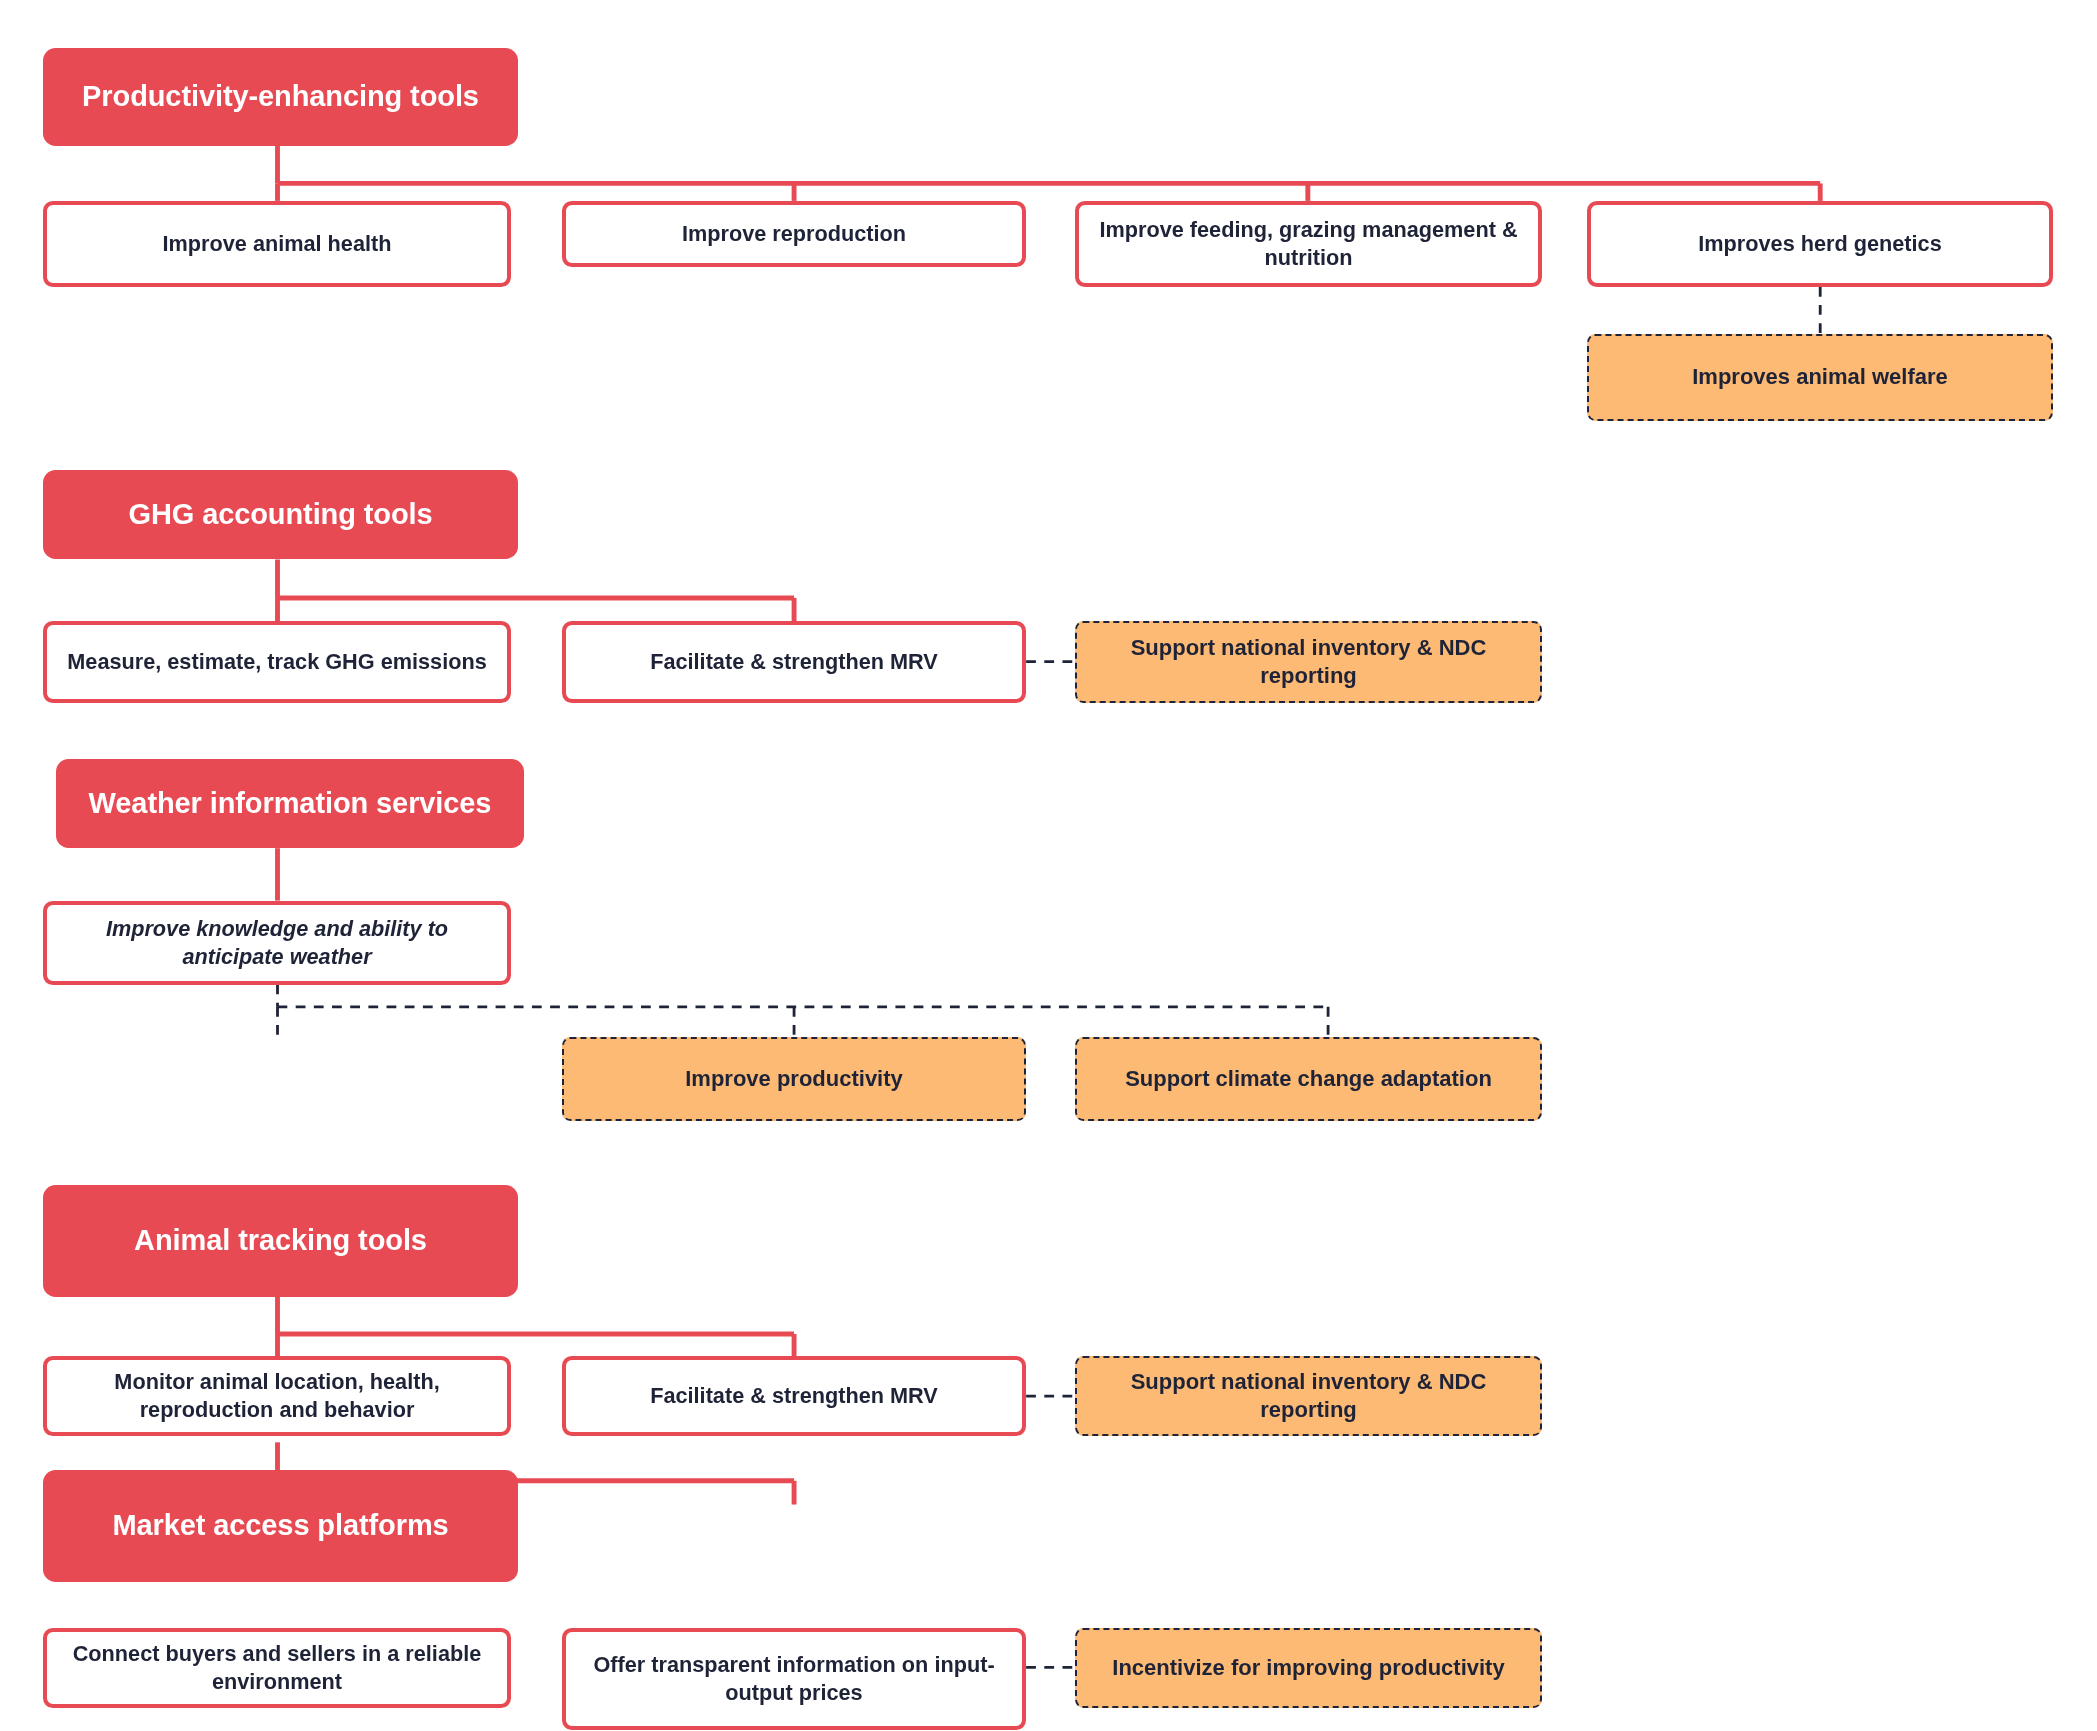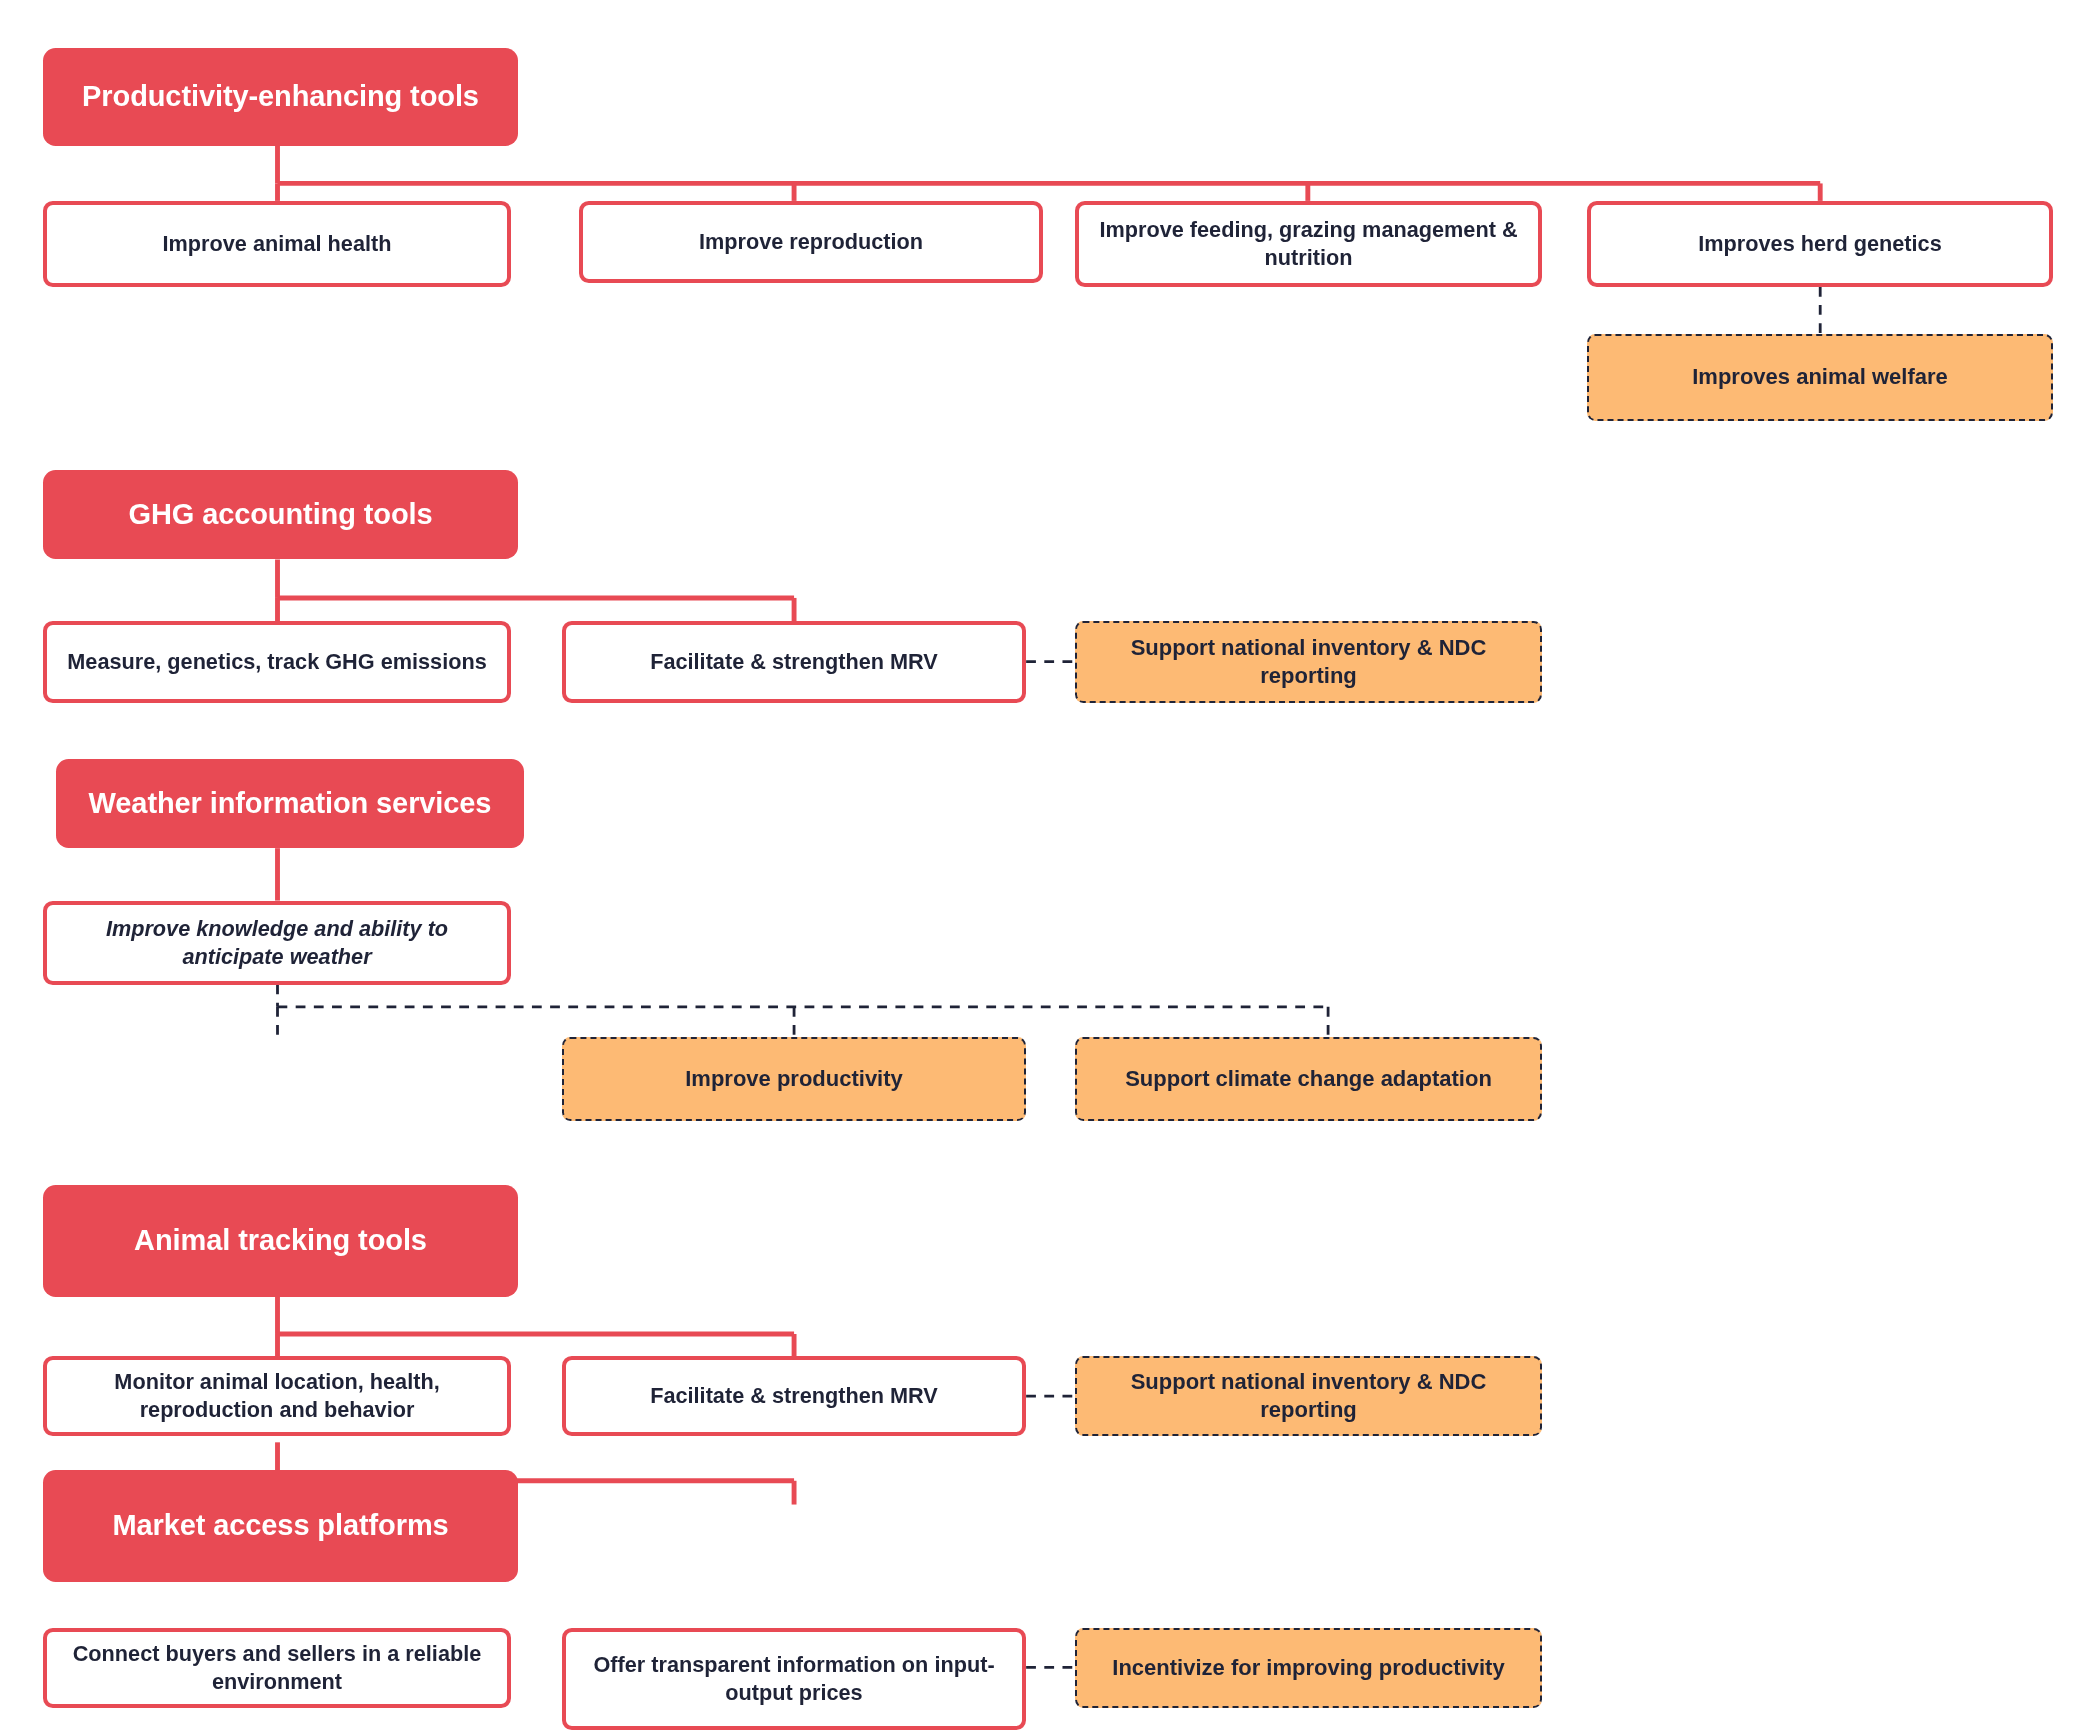--- a/index.html
+++ b/index.html
@@ -82,42 +82,42 @@
   </svg>
 
   <div class="node solid" style="left:43px;top:201px;width:468px;height:86px;">
     <span class="txt">Improve animal health</span>
   </div>
 
   <div class="node header" style="left:43px;top:48px;width:475px;height:98px;">
     <span class="txt">Productivity-enhancing tools</span>
   </div>
 
-  <div class="node solid" style="left:562px;top:201px;width:464px;height:82px;margin-left:17px;">
+  <div class="node solid" style="left:562px;top:201px;width:464px;height:66px;">
     <span class="txt">Improve reproduction</span>
   </div>
 
   <div class="node solid" style="left:1075px;top:201px;width:467px;height:86px;">
     <span class="txt">Improve feeding, grazing management &amp; nutrition</span>
   </div>
 
   <div class="node solid" style="left:1587px;top:201px;width:466px;height:86px;">
     <span class="txt">Improves herd genetics</span>
   </div>
 
   <div class="node dashed" style="left:1587px;top:334px;width:466px;height:87px;">
     <span class="txt">Improves animal welfare</span>
   </div>
 
   <div class="node header" style="left:43px;top:470px;width:475px;height:89px;">
     <span class="txt">GHG accounting tools</span>
   </div>
 
   <div class="node solid" style="left:43px;top:621px;width:468px;height:82px;">
-    <span class="txt">Measure, genetics, track GHG emissions</span>
+    <span class="txt">Measure, estimate, track GHG emissions</span>
   </div>
 
   <div class="node solid" style="left:562px;top:621px;width:464px;height:82px;">
     <span class="txt">Facilitate &amp; strengthen MRV</span>
   </div>
 
   <div class="node dashed" style="left:1075px;top:621px;width:467px;height:82px;">
     <span class="txt">Support national inventory &amp; NDC reporting</span>
   </div>
 

